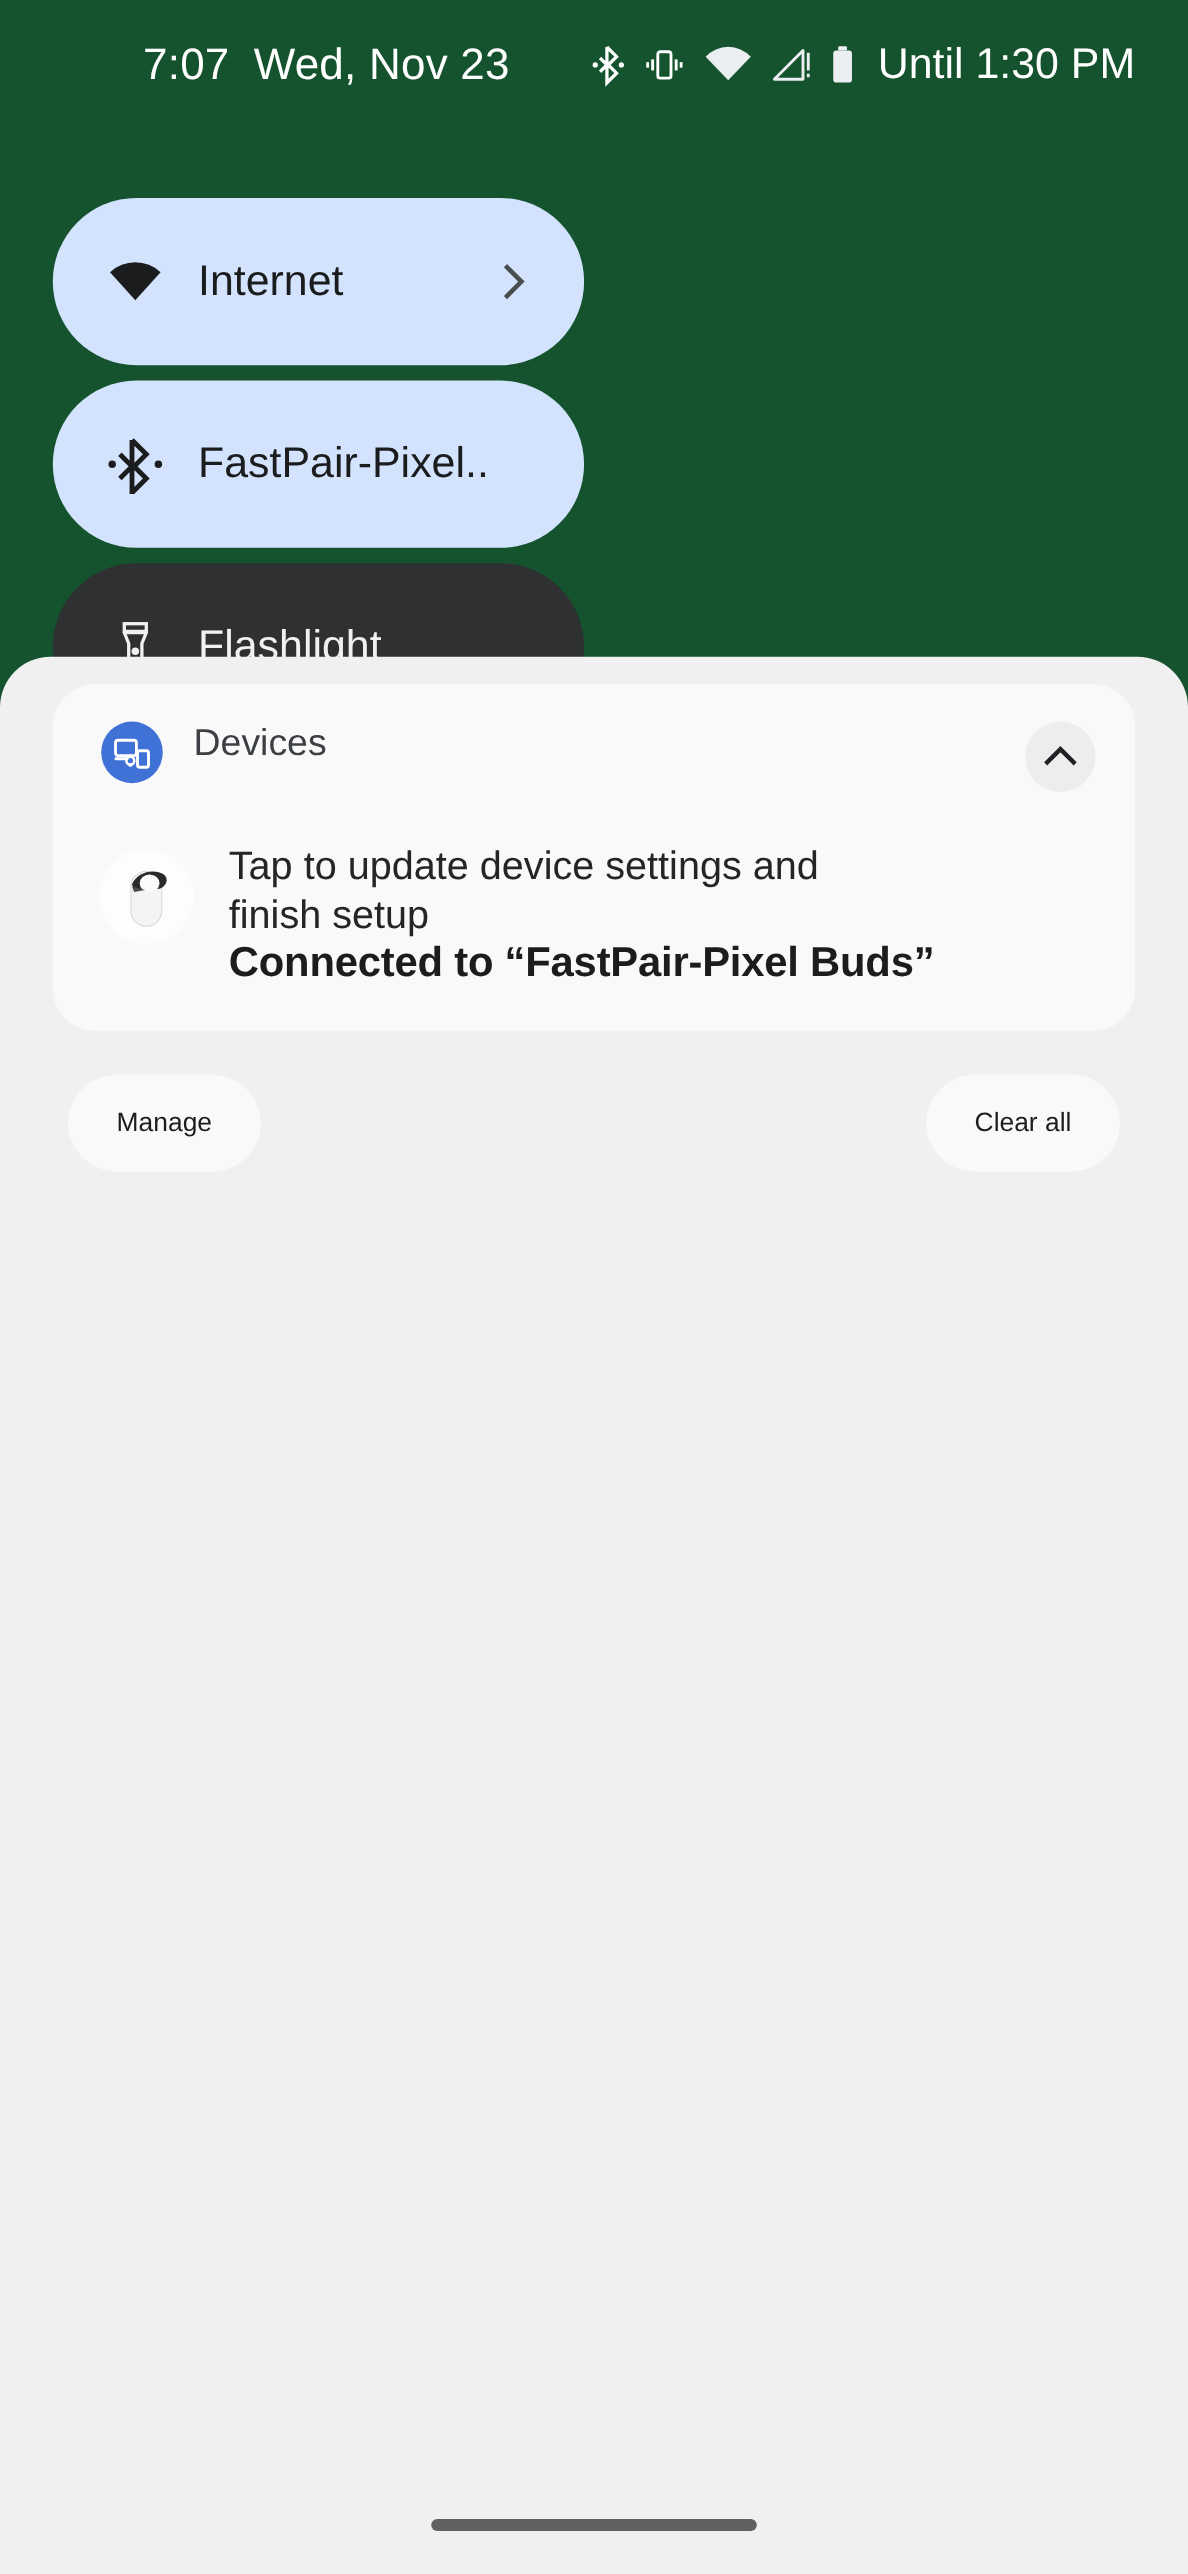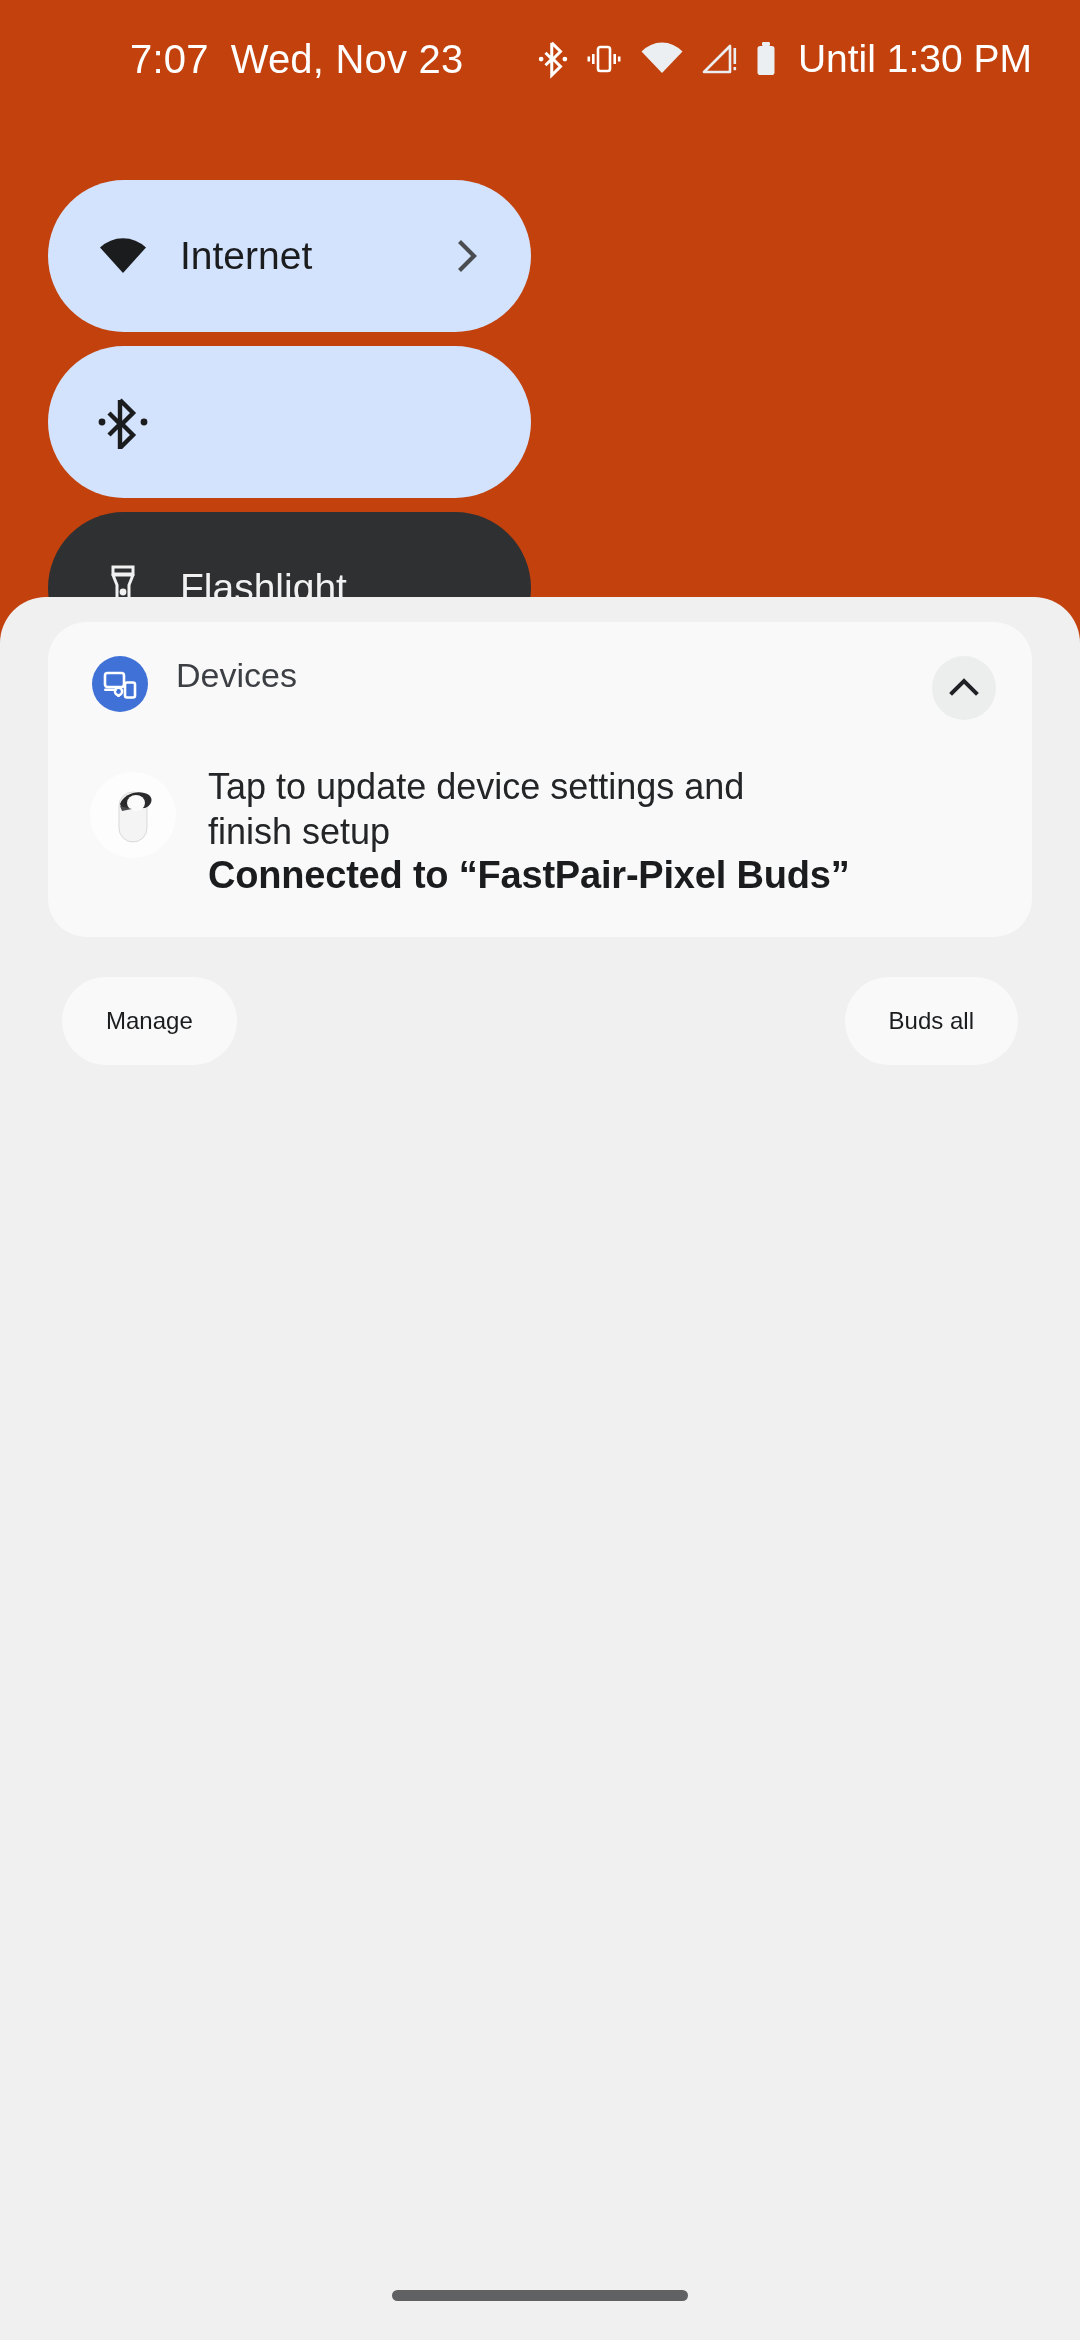--- a/index.html
+++ b/index.html
@@ -7,21 +7,21 @@
     width: 1080px;
     height: 2340px;
     background: #000000;
     font-family: "Liberation Sans", sans-serif;
     overflow: hidden;
   }
   #screen {
     position: relative;
     width: 1080px;
     height: 2340px;
-    background: #c2410c;
+    background: #14532d;
   }
 
   
   #status-bar {
     position: absolute;
     top: 0; left: 0;
     width: 1080px;
     height: 118px;
     display: flex;
     align-items: center;
@@ -258,20 +258,21 @@
     </div>
 
     <div class="qs-tile active">
       <span class="qs-icon">
         <svg width="54" height="54" viewBox="0 0 54 54">
           <circle cx="6" cy="27" r="3.4" fill="#1b1c1e"></circle>
           <circle cx="48" cy="27" r="3.4" fill="#1b1c1e"></circle>
           <path d="M24 5 L37 18 L24 31 L24 5 M24 27 L37 40 L24 53 L24 27 M24 29 L13 18 M24 29 L13 40" fill="none" stroke="#1b1c1e" stroke-width="4.4" stroke-linejoin="miter"></path>
         </svg>
       </span>
+      <span class="qs-label">FastPair-Pixel..</span>
     </div>
 
     <div class="qs-tile inactive">
       <span class="qs-icon">
         <svg width="54" height="54" viewBox="0 0 54 54">
           <rect x="17" y="6" width="20" height="7" fill="none" stroke="#f1f1f1" stroke-width="3"></rect>
           <path d="M17 14 L37 14 L33 24 L33 48 L21 48 L21 24 Z" fill="none" stroke="#f1f1f1" stroke-width="3" stroke-linejoin="round"></path>
           <circle cx="27" cy="31" r="3.4" fill="#f1f1f1"></circle>
         </svg>
       </span>
@@ -327,21 +328,21 @@
             <div id="notif-subtitle">Tap to update device settings and finish setup</div>
             <div id="notif-title">Connected to “FastPair-Pixel Buds”</div>
           </div>
         </div>
 
       </div>
     </div>
 
     <div id="shade-footer">
       <button class="shade-btn">Manage</button>
-      <button class="shade-btn">Buds all</button>
+      <button class="shade-btn">Clear all</button>
     </div>
 
     <div id="nav-bar">
       <div id="nav-pill"></div>
     </div>
 
   </div>
 
 </div>
 

